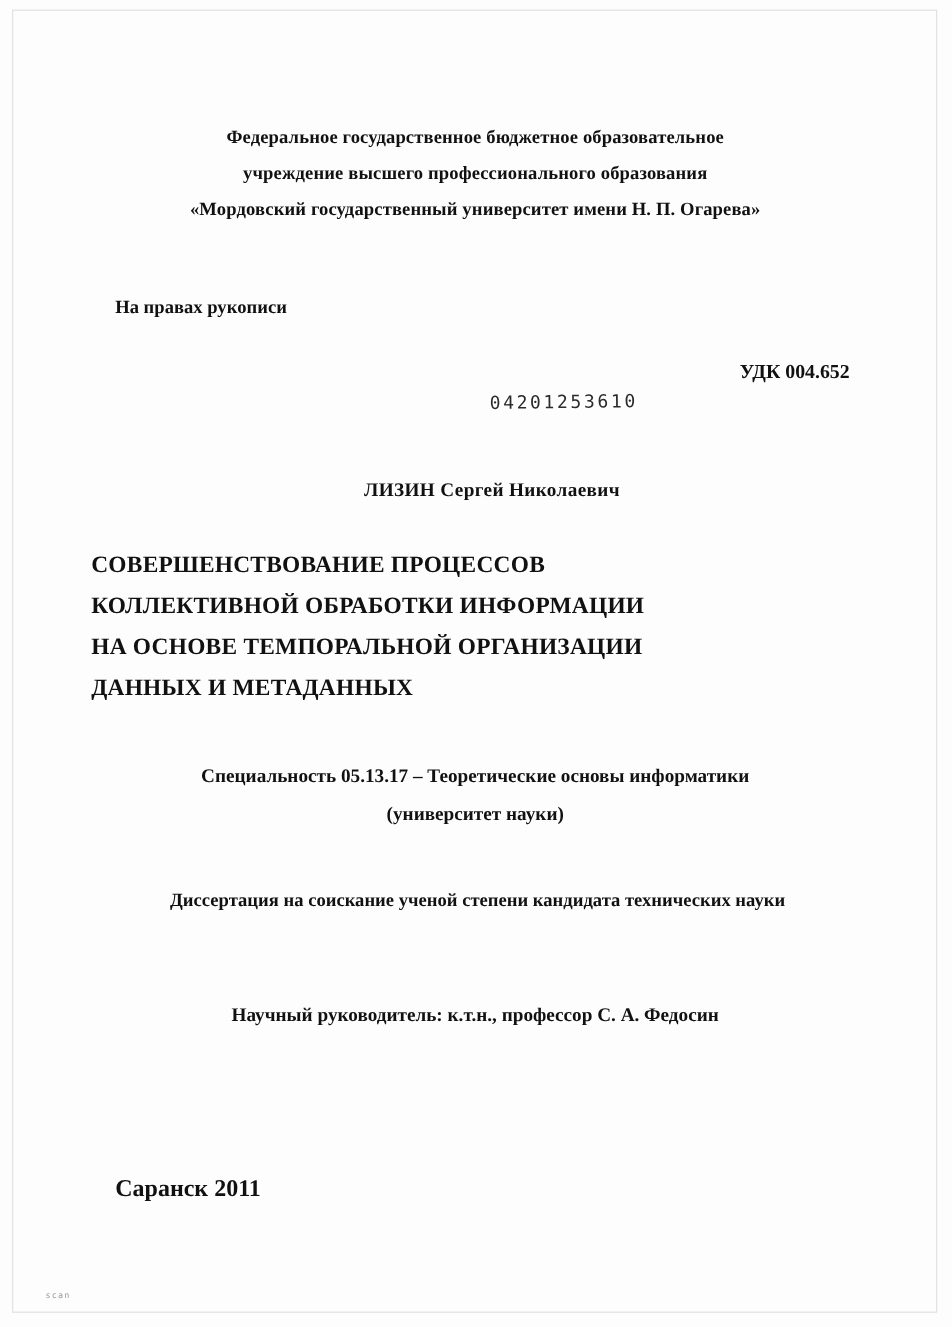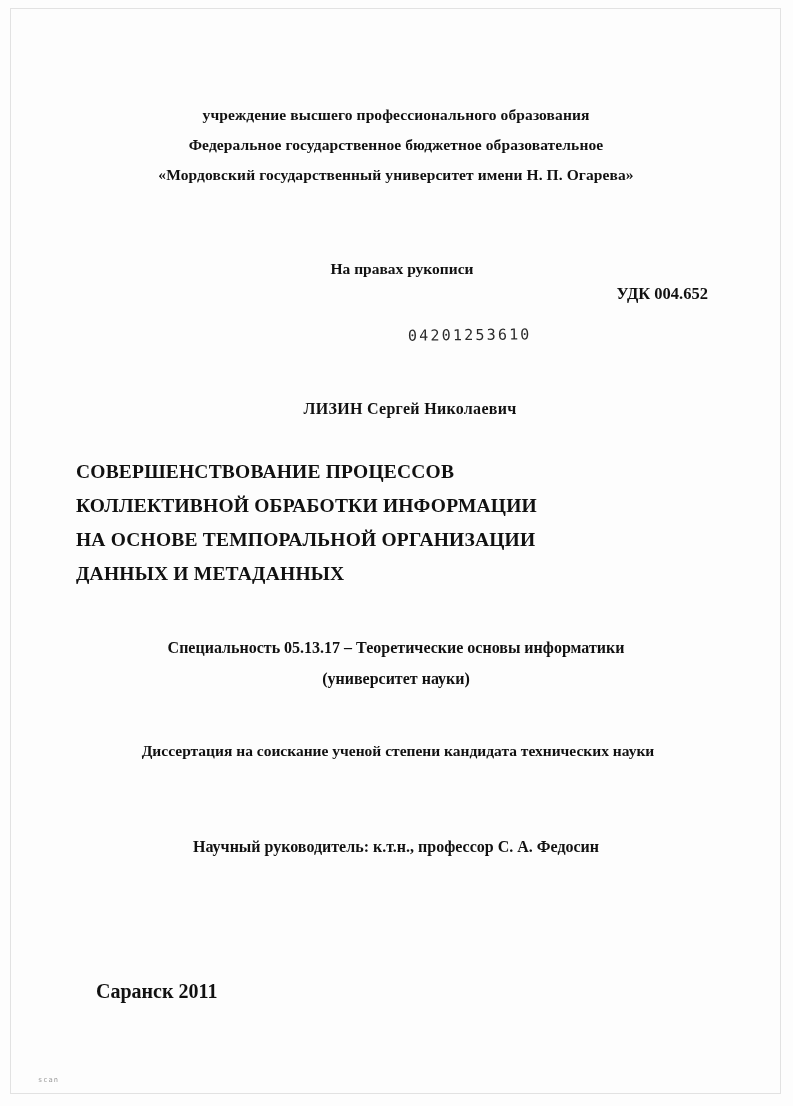--- a/index.html
+++ b/index.html
@@ -47,30 +47,30 @@
     text-align: center;
     font-weight: bold;
     font-size: 15.5px;
     line-height: 30px;
     letter-spacing: 0.1px;
   }
   .org-line { display: block; white-space: nowrap; }
 
   .rights {
     position: absolute;
-    top: 260px;
+    top: 248px;
     left: 96px;
     width: 612px;
-    text-align: center;
+    text-align: left;
     font-weight: bold;
     font-size: 15.5px;
   }
   .udk {
     position: absolute;
-    top: 284px;
+    top: 300px;
     left: 96px;
     width: 612px;
     text-align: right;
     font-weight: bold;
     font-size: 16.5px;
   }
   .barcode-number {
     position: absolute;
     top: 326px;
     left: 408px;
@@ -158,22 +158,22 @@
 </style>
 </head>
 <body>
 
 <div class="page">
   <div class="scan-frame"></div>
 
   <div class="content">
 
     <div class="org-block">
+      <span class="org-line">Федеральное государственное бюджетное образовательное</span>
       <span class="org-line">учреждение высшего профессионального образования</span>
-      <span class="org-line">Федеральное государственное бюджетное образовательное</span>
       <span class="org-line">«Мордовский государственный университет имени Н. П. Огарева»</span>
     </div>
 
     <div class="rights">На правах рукописи</div>
 
     <div class="udk">УДК 004.652</div>
 
     <div class="barcode-number">04201253610</div>
 
     <div class="author">ЛИЗИН Сергей Николаевич</div>

